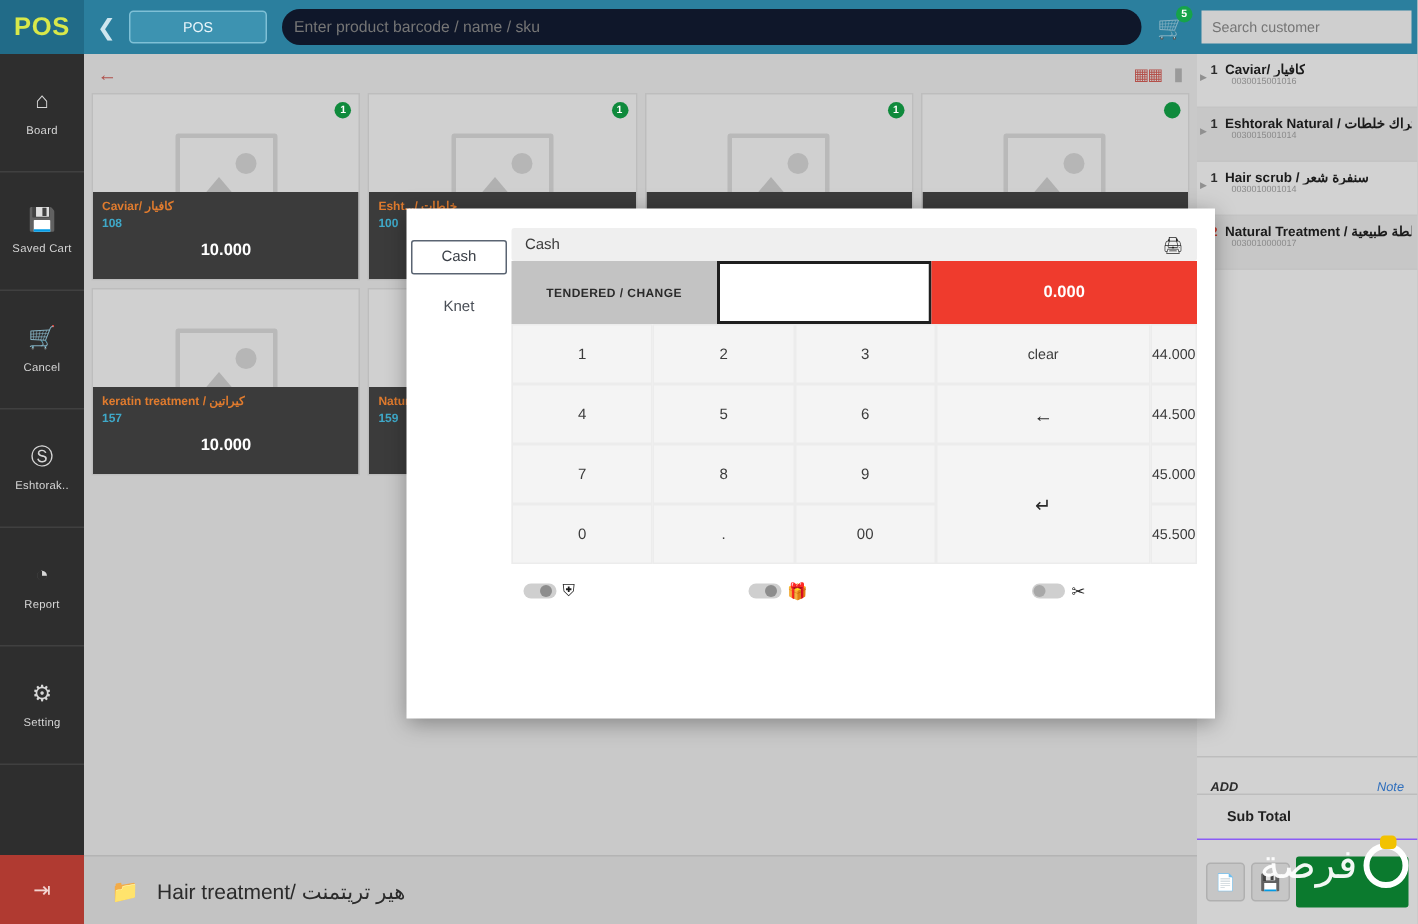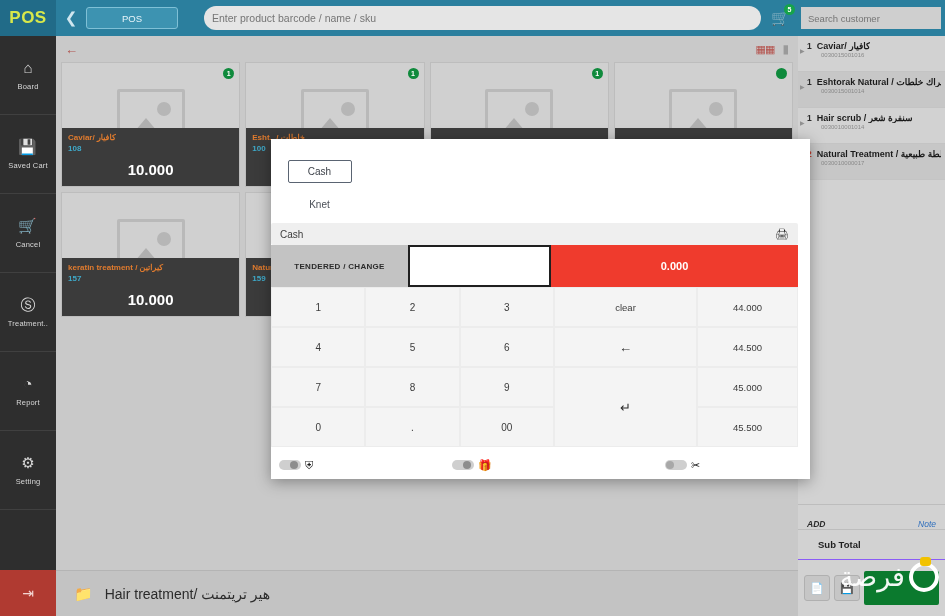--- a/index.html
+++ b/index.html
@@ -25,21 +25,21 @@
   .back-chev {
     width: 30px; height: 36px; display: flex; align-items: center; justify-content: center;
     color: #cfe6ef; font-size: 15px; cursor: pointer;
   }
   .pos-tab {
     width: 92px; height: 22px; border: 1px solid #7fc0d6; border-radius: 3px;
     background: #3d93b1; color: #e8f5fa; font-size: 9.5px;
     display: flex; align-items: center; justify-content: center; cursor: pointer;
   }
   .barcode-input {
-    margin-left: 26px; flex: 1; height: 24px; background: #e5e5e5;
+    margin-left: 10px; flex: 1; height: 24px; background: #0f172a;
     border: none; border-radius: 12px; padding: 0 8px;
     font-size: 10.5px; color: #7e7e7e; font-family: "Liberation Sans", sans-serif;
   }
   .cart-btn {
     width: 40px; height: 36px; position: relative;
     display: flex; align-items: center; justify-content: center; cursor: pointer;
   }
   .cart-badge {
     position: absolute; top: 4px; right: 6px;
     background: #16a34a; color: #fff; border-radius: 50%;
@@ -115,21 +115,21 @@
     position: absolute; top: 10px; right: 11px; width: 14px; height: 14px;
     border-radius: 50%; background: #b6b6b6;
   }
   .pfooter {
     position: absolute; bottom: 0; left: 0; right: 0; height: 58px;
     background: #3b3b3b; padding: 5px 6px 0 6px;
   }
   .pname { color: #e07b2e; font-size: 8px; font-weight: bold; white-space: nowrap; overflow: hidden; }
   .pstock { color: #3fa9c9; font-size: 8px; font-weight: bold; margin-top: 2px; }
   .pprice {
-    color: #ffffff; font-size: 15px; font-weight: bold;
+    color: #ffffff; font-size: 11px; font-weight: bold;
     text-align: center; margin-top: 8px; direction: rtl;
   }
 
   .main-footer {
     position: absolute; bottom: 0; left: 0; width: 742px; height: 46px;
     background: #c3c3c3; border-top: 1px solid #b4b4b4;
     display: flex; align-items: center; padding-left: 18px; gap: 12px;
   }
   .folder-big { font-size: 15px; color: #1e1e1e; }
   .bc-text { font-size: 14px; color: #2b2b2b; }
@@ -196,21 +196,20 @@
   .wm-dot {
     position: absolute; top: -9px; left: 7px; width: 11px; height: 9px;
     background: #f2c200; border-radius: 3px;
   }
 
   
   .modal {
     position: absolute; left: 271px; top: 139px; width: 539px; height: 340px;
     background: #ffffff; box-shadow: 0 3px 14px rgba(0,0,0,.35); z-index: 10;
     display: flex;
-    flex-direction: column;
   }
   .modal-left {
     width: 97px; padding-top: 21px; display: flex;
     flex-direction: column; align-items: center; gap: 16px;
   }
   .pm-sel {
     width: 64px; height: 23px; border: 1px solid #5a6472; border-radius: 2px;
     display: flex; align-items: center; justify-content: center;
     font-size: 10px; color: #3a3f47; cursor: pointer;
   }
@@ -328,21 +327,21 @@
     <div class="side-item">
       <span class="ic">💾</span>
       <span class="lb">Saved Cart</span>
     </div>
     <div class="side-item">
       <span class="ic">🛒</span>
       <span class="lb">Cancel</span>
     </div>
     <div class="side-item">
       <span class="ic">Ⓢ</span>
-      <span class="lb">Treatment..</span>
+      <span class="lb">Eshtorak..</span>
     </div>
     <div class="side-item">
       <span class="ic">◔</span>
       <span class="lb">Report</span>
     </div>
     <div class="side-item">
       <span class="ic">⚙</span>
       <span class="lb">Setting</span>
     </div>
     <div class="side-logout">

